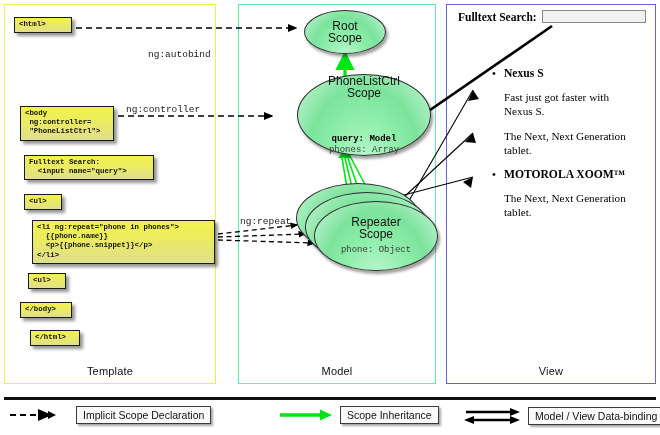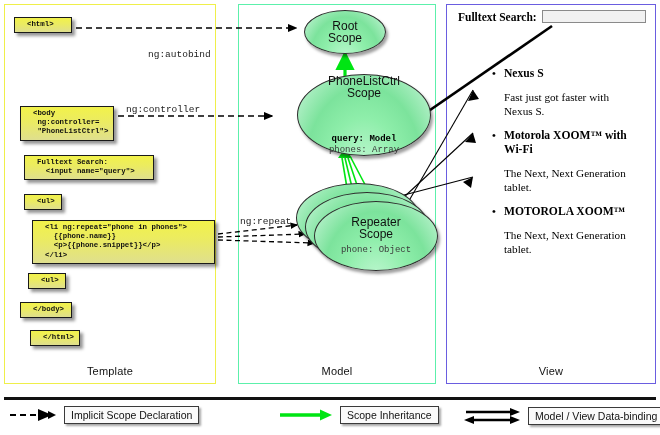--- a/index.html
+++ b/index.html
@@ -17,21 +17,21 @@
   .panel-label{position:absolute;bottom:6px;left:0;width:100%;text-align:center;
                font-size:11px;color:#111;letter-spacing:.2px;}
 
   
   .codebox{position:absolute;box-sizing:border-box;
            background:linear-gradient(180deg,#f2f24a 0%,#ebeb62 45%,#dfdf8e 100%);
            border:1.2px solid #1a1a1a;
            box-shadow:3px 3px 3px rgba(0,0,0,.42);
            font-family:"Liberation Mono","DejaVu Sans Mono",monospace;
            font-size:7.4px;line-height:9.2px;color:#111;
-           padding:2px 4px 3px 12px;white-space:pre;font-weight:700;}
+           padding:2px 4px 3px 4px;white-space:pre;font-weight:700;}
 
   #cb-html  {left:14px; top:17px;  width:58px;}
   #cb-body  {left:20px; top:106px; width:94px;}
   #cb-search{left:24px; top:155px; width:130px;}
   #cb-ul1   {left:24px; top:194px; width:38px;}
   #cb-li    {left:32px; top:220px; width:183px;}
   #cb-ul2   {left:28px; top:273px; width:38px;}
   #cb-bodyend{left:20px;top:302px; width:52px;}
   #cb-htmlend{left:12px;top:330px; width:50px;margin-left:18px;}
 
@@ -79,21 +79,21 @@
   #phone-list li .nm:before{content:"\2022";position:absolute;left:-12px;top:-1px;font-size:11px;}
   #phone-list li .sn{font-size:11.2px;line-height:14px;display:block;margin:9px 0 11px 0;}
 
   
   #legend{position:absolute;left:0;top:397px;width:660px;height:38px;}
   #legend-rule{position:absolute;left:4px;top:0;width:652px;height:3px;background:#111;}
   .lg-item{position:absolute;top:9px;display:flex;align-items:center;}
   .lg-box{border:1.4px solid #3a3a3a;background:#fafafa;
           box-shadow:1.5px 1.5px 2px rgba(0,0,0,.35);
           font-size:10.5px;color:#111;padding:2px 6px;white-space:nowrap;}
-  #lg-implicit{left:8px;}
+  #lg-implicit{left:8px;gap:12px;}
   #lg-inherit {left:278px;}
   #lg-binding {left:462px;}
   .lg-art{margin-right:6px;display:block;}
 
   svg.overlay{position:absolute;left:0;top:0;width:660px;height:435px;
               pointer-events:none;}
 </style>
 </head>
 <body>
 
@@ -216,21 +216,20 @@
     <div id="view-search-row">
       <span id="view-search-label">Fulltext Search:</span>
       <input id="view-search-input" type="text" value="" style="">
     </div>
     <ul id="phone-list">
       <li>
         <span class="nm">Nexus S</span>
         <span class="sn">Fast just got faster with Nexus S.</span>
       </li>
       <li>
-        <span class="nm">Motorola XOOM™  with Wi-Fi</span>
         <span class="sn">The Next, Next Generation tablet.</span>
       </li>
       <li>
         <span class="nm">MOTOROLA XOOM™</span>
         <span class="sn">The Next, Next Generation tablet.</span>
       </li>
     </ul>
   </div>
 
   <div id="legend">

